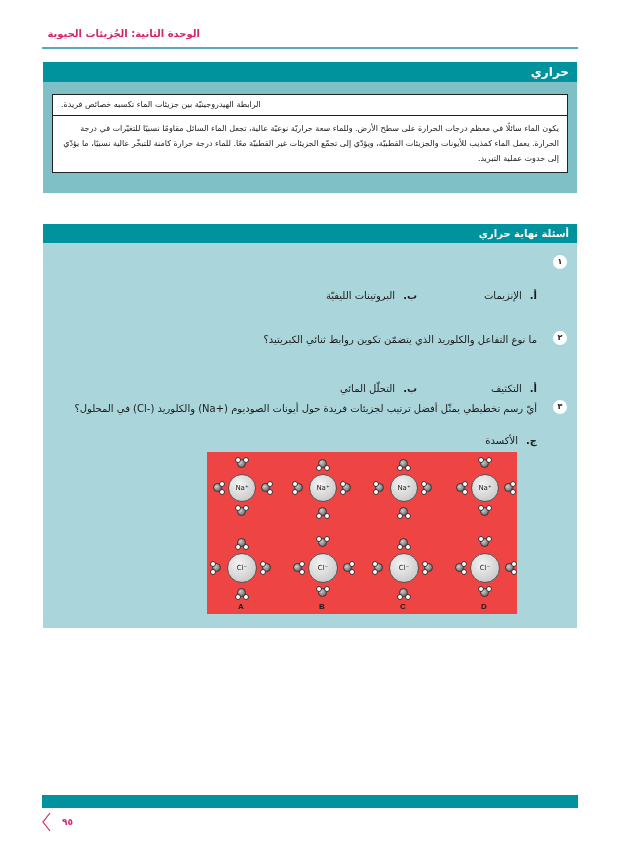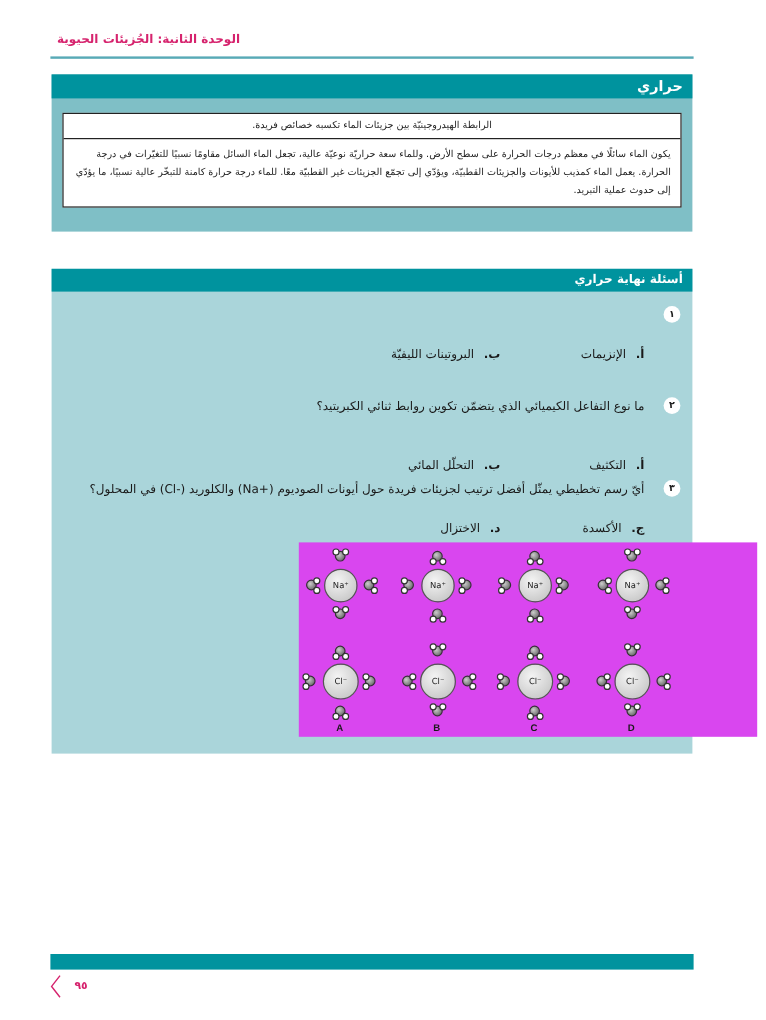--- a/index.html
+++ b/index.html
@@ -7,37 +7,37 @@
          font-family:"DejaVu Sans", sans-serif; color:#1a1a1a; }
   .unit-title { position:absolute; top:28px; right:462px; width:160px; text-align:right;
                 direction:rtl; font-size:10px; font-weight:bold; color:#d6246e; left:40px; }
   .unit-title span { display:inline-block; }
   .top-rule { position:absolute; left:42px; top:47px; width:536px; height:2px; background:#58aab6; }
 
   .box1 { position:absolute; left:43px; top:62px; width:534px; height:131px; background:#7fbfc6; }
   .box1-head { height:20px; background:#00939e; color:#fff; font-weight:bold; font-size:12px;
                direction:rtl; text-align:right; padding-right:8px; line-height:20px; }
   .box1-inner { position:absolute; left:9px; top:32px; width:514px; border:1px solid #222; background:#fff; }
-  .box1-row1 { font-size:8px; direction:rtl; text-align:center; padding:0 8px; height:20px; line-height:20px;
+  .box1-row1 { font-size:8px; direction:rtl; text-align:left; padding:0 8px; height:20px; line-height:20px;
                border-bottom:1px solid #222; }
   .box1-row2 { font-size:8px; direction:rtl; text-align:right; padding:5px 8px 6px 8px; line-height:15px; }
 
   .box2 { position:absolute; left:43px; top:224px; width:534px; height:404px; background:#aad5da; }
   .box2-head { height:19px; background:#00939e; color:#fff; font-weight:bold; font-size:10px;
                direction:rtl; text-align:right; padding-right:8px; line-height:19px; }
 
   .q { position:absolute; right:10px; direction:rtl; text-align:right; font-size:10px; width:500px; }
   .qnum { position:absolute; right:0; top:0; width:14px; height:14px; border-radius:50%; background:#fff;
           font-size:8px; font-weight:bold; text-align:center; line-height:14px; color:#222; }
   .qtext { margin-right:30px; line-height:17px; }
   .opts { margin-right:30px; display:grid; grid-template-columns:120px 160px; direction:rtl; }
   .opt { line-height:22px;margin-top:30px; }
   .opt b { margin-left:8px; }
 
-  .figure { position:absolute; left:207px; top:452px; width:382px; height:162px; background:#d946ef;margin-left:42px; }
+  .figure { position:absolute; left:207px; top:452px; width:310px; height:162px; background:#ef4444; }
   .ion { position:absolute; width:26px; height:26px; border-radius:50%; border:1px solid #555;
          background:radial-gradient(circle at 40% 35%, #f4f4f4, #bdbdbd); font-size:7px; color:#222;
          text-align:center; line-height:26px; }
   .ion.cl { width:28px; height:28px; line-height:28px; }
   .w { position:absolute; width:12px; height:10px; }
   .w .o { position:absolute; width:7px; height:7px; border-radius:50%; background:radial-gradient(circle at 35% 35%, #ccc, #555); border:0.5px solid #333; }
   .w .h { position:absolute; width:4px; height:4px; border-radius:50%; background:#fff; border:1px solid #333; }
   .flabel { position:absolute; font-size:8px; font-weight:bold; width:20px; text-align:center; font-family:"Liberation Sans", sans-serif; }
 
   .bottom-bar { position:absolute; left:42px; top:795px; width:536px; height:13px; background:#00939e; }
@@ -64,26 +64,25 @@
   <div class="q" style="top:31px;">
     <div class="qnum">١</div>
     <div class="opts">
       <div class="opt"><b>أ.</b><span>الإنزيمات</span></div>
       <div class="opt"><b>ب.</b><span>البروتينات الليفيّة</span></div>
     </div>
   </div>
 
   <div class="q" style="top:107px;">
     <div class="qnum">٢</div>
-    <div class="qtext">ما نوع التفاعل الكيميائي الذي يتضمّن تكوين روابط ثنائي الكبريتيد؟</div>
+    <div class="qtext">ما نوع التفاعل والكلوريد الذي يتضمّن تكوين روابط ثنائي الكبريتيد؟</div>
     <div class="opts">
       <div class="opt"><b>أ.</b><span>التكثيف</span></div>
       <div class="opt"><b>ب.</b><span>التحلّل المائي</span></div>
       <div class="opt"><b>ج.</b><span>الأكسدة</span></div>
-      <div class="opt"><b>د.</b><span>الاختزال</span></div>
     </div>
   </div>
 
   <div class="q" style="top:176px;">
     <div class="qnum">٣</div>
     <div class="qtext">أيّ رسم تخطيطي يمثّل أفضل ترتيب لجزيئات فريدة حول أيونات الصوديوم (+Na) والكلوريد (-Cl) في المحلول؟</div>
   </div>
 </section>
 
 <div class="figure" id="fig">

